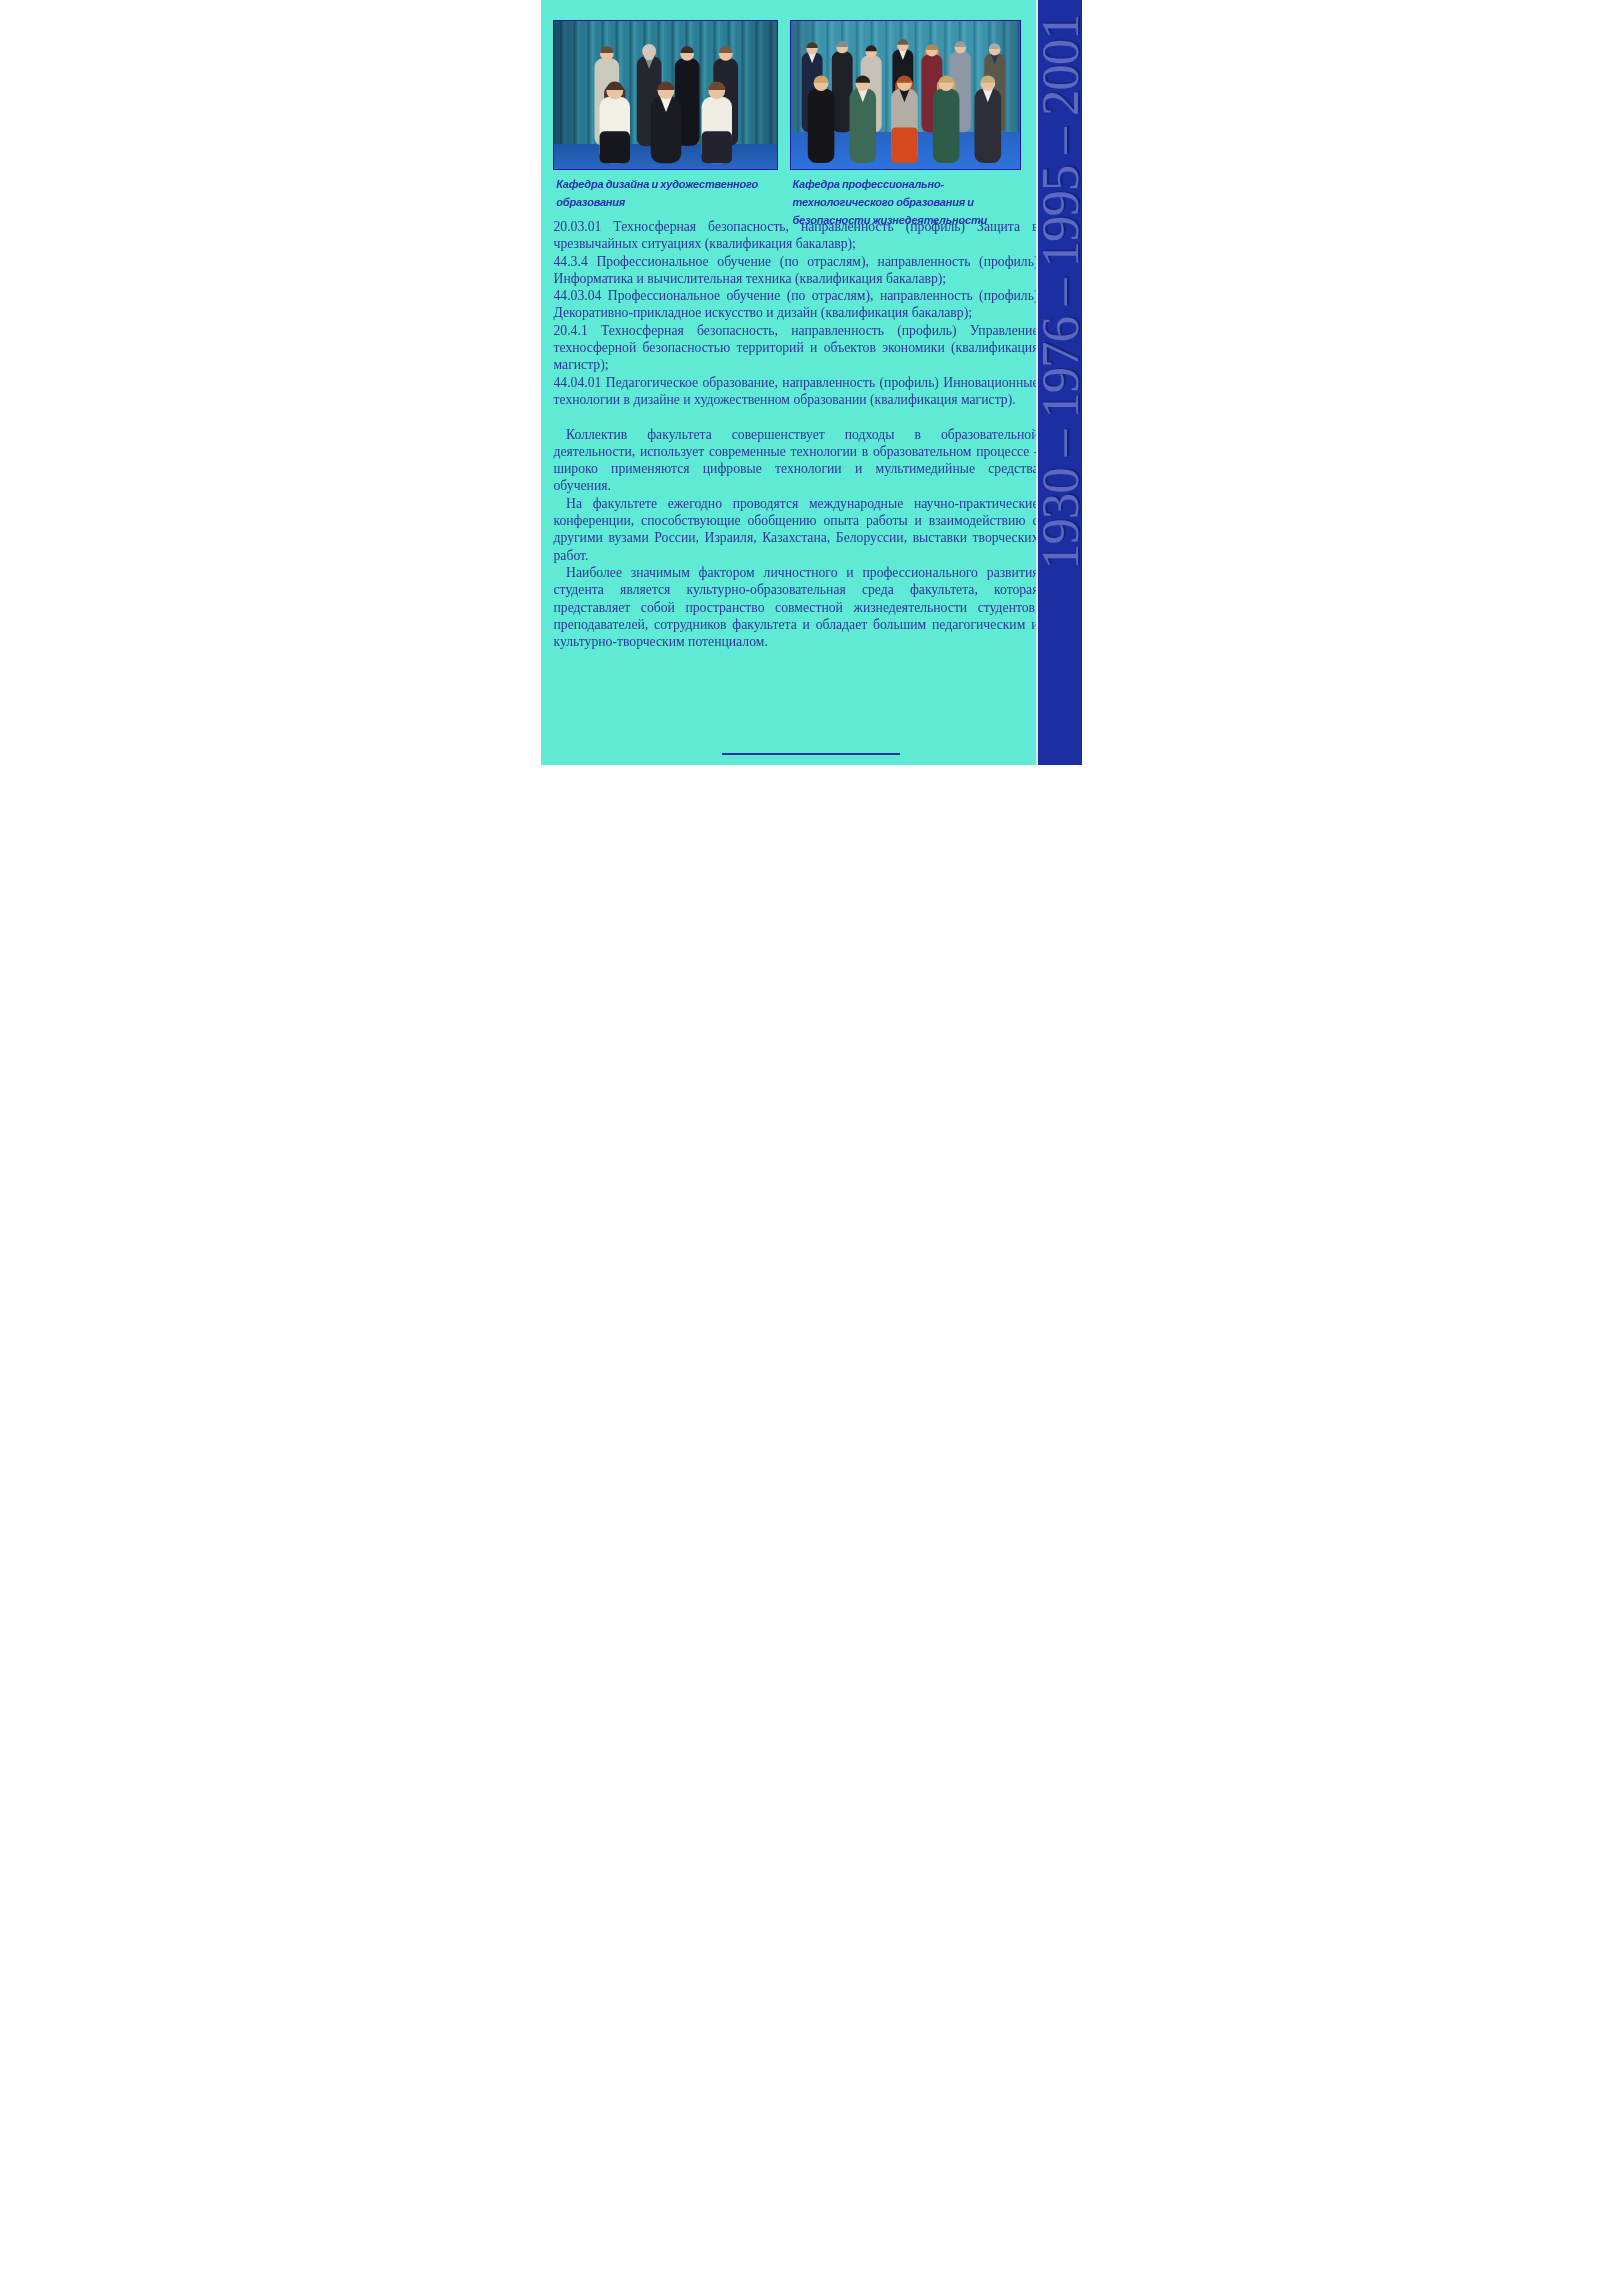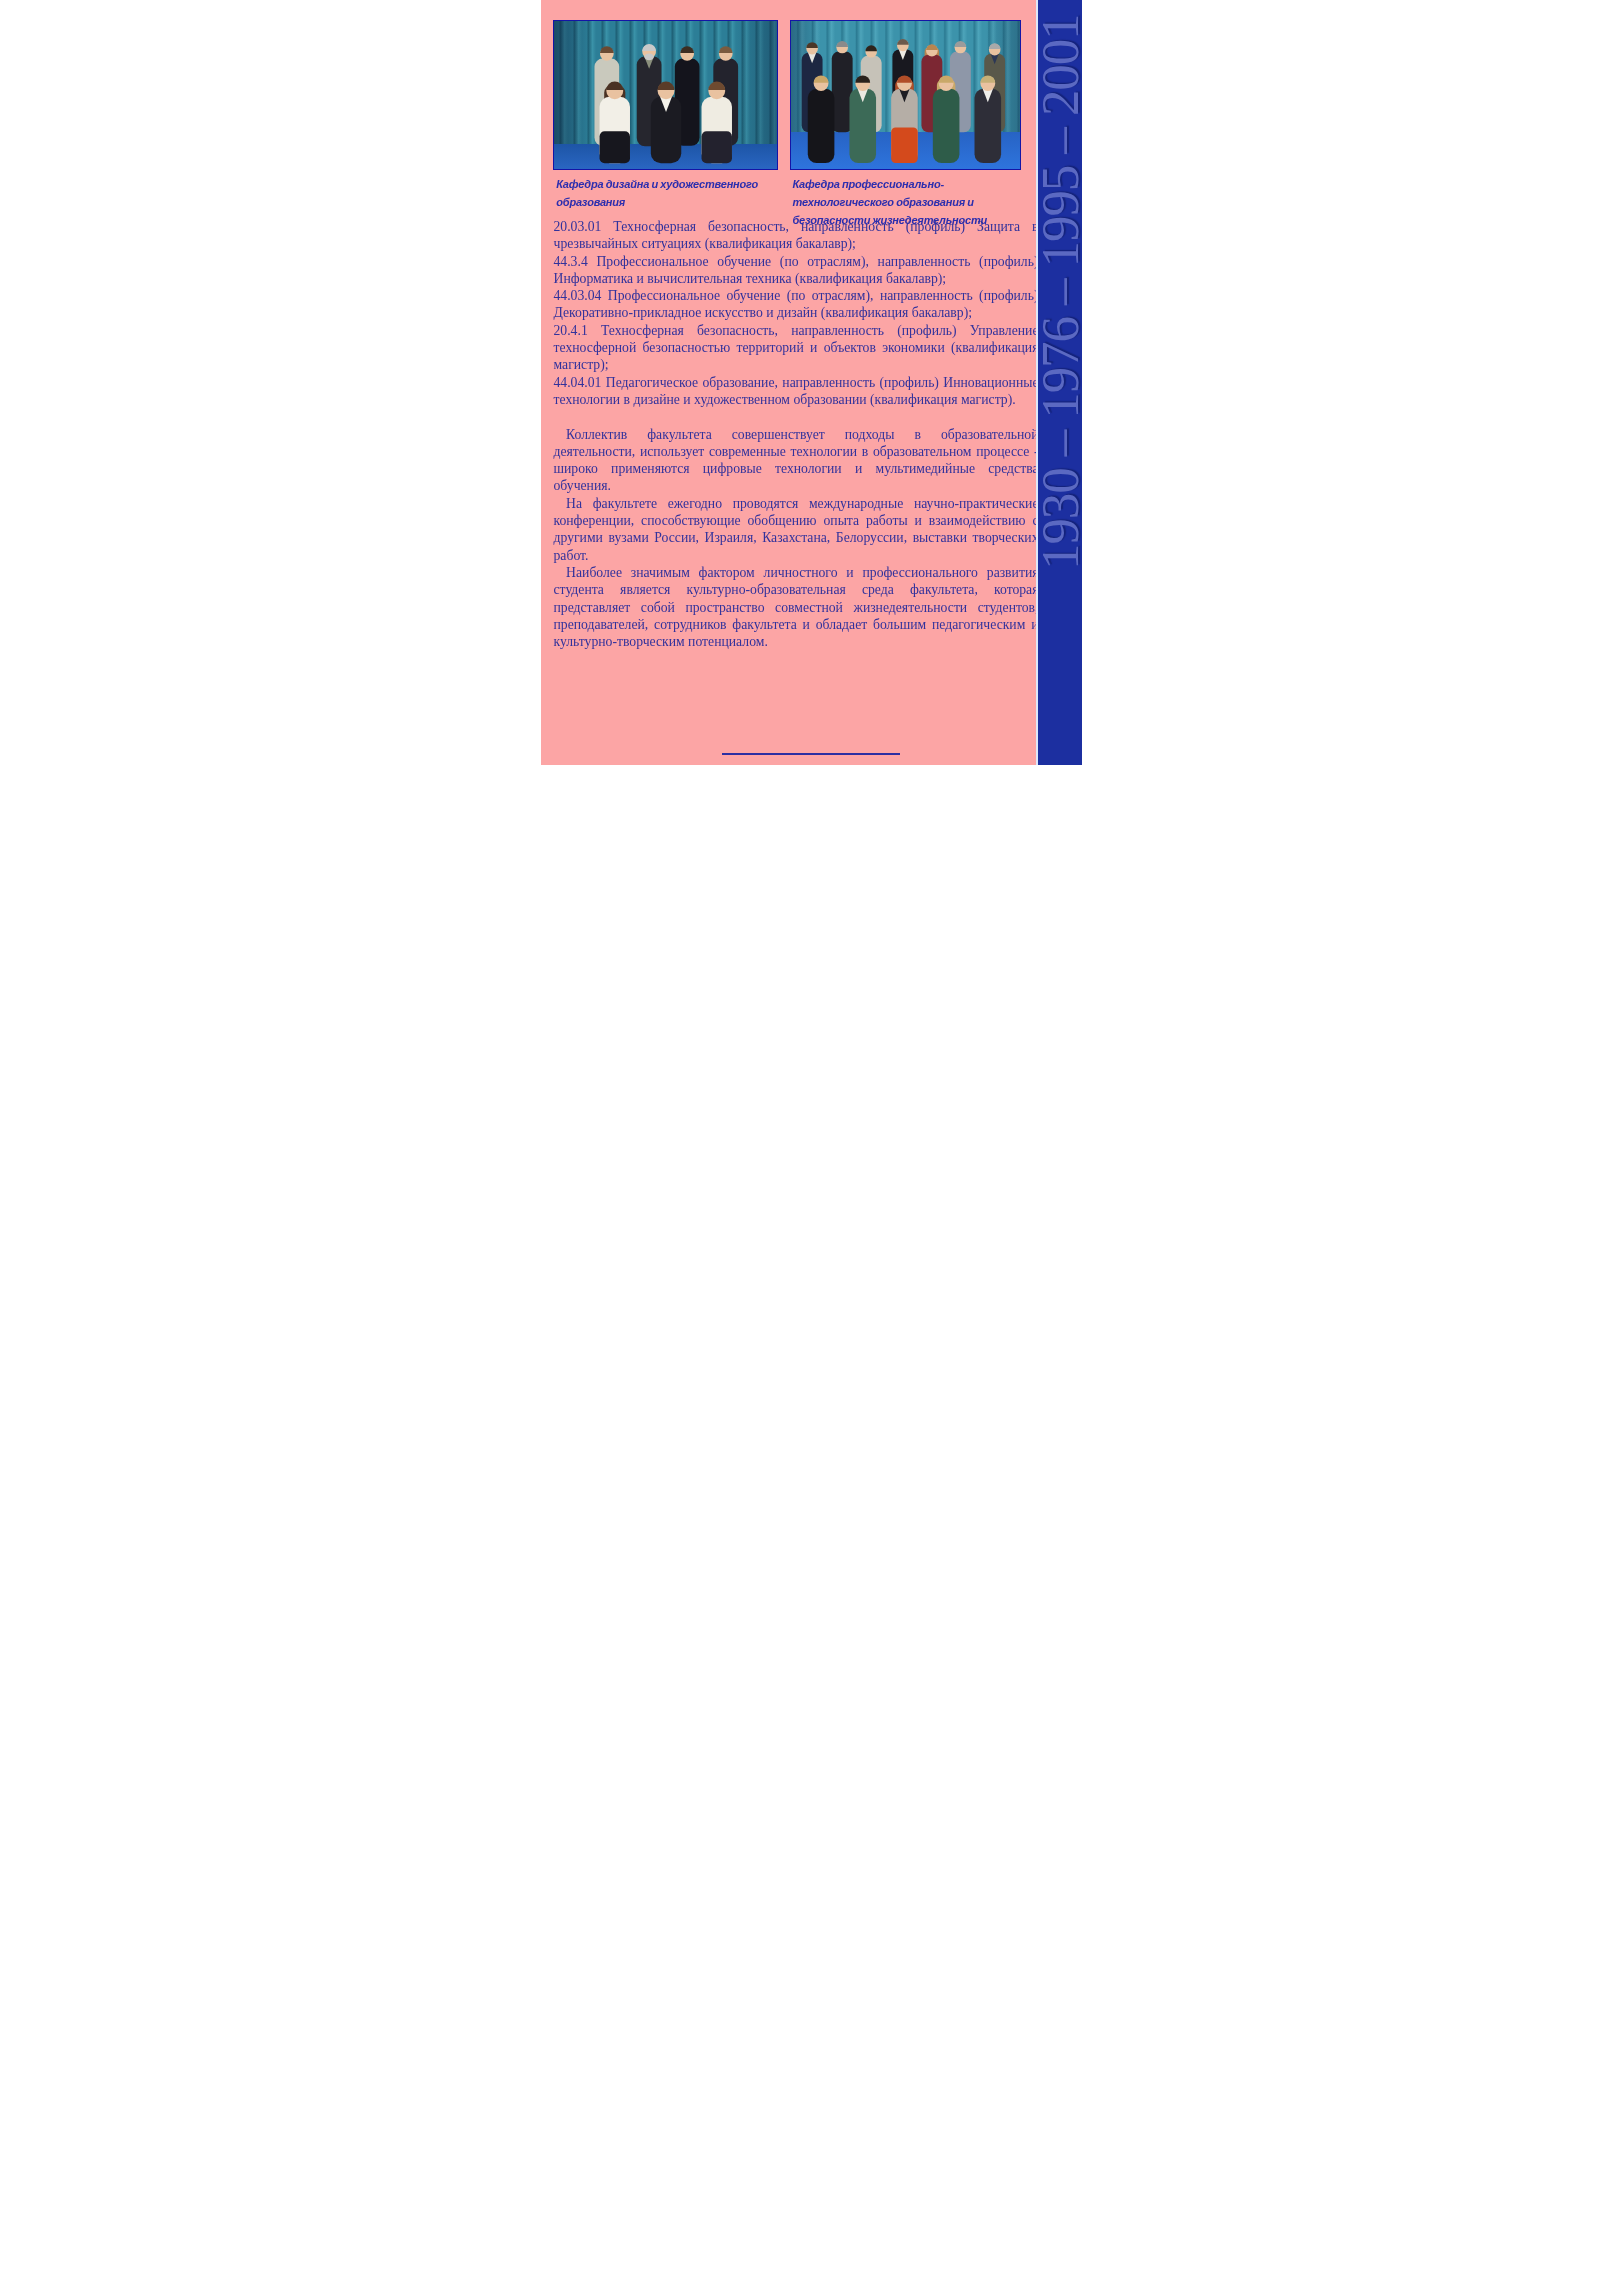--- a/index.html
+++ b/index.html
@@ -1,16 +1,16 @@
 <!DOCTYPE html>
 <html style="font-size:8.4px"><head>
 <meta charset="utf-8">
 <style>
   html,body{margin:0;padding:0;background:#ffffff;}
-  .page{position:relative;width:541px;height:765px;margin:0 auto;background:#fca5a5;overflow:hidden;
+  .page{position:relative;width:541px;height:765px;margin:0 auto;background:#5eead4;overflow:hidden;
         font-family:"Liberation Serif",serif;}
 
   
   .photo{position:absolute;border:1.6px solid #1414a6;box-sizing:border-box;overflow:hidden;}
   .photo-left{left:12.6px;top:20px;width:225px;height:150px;
     background:
       linear-gradient(90deg, rgba(8,25,55,.5) 0%, rgba(8,25,55,0) 16%, rgba(8,25,55,0) 82%, rgba(8,25,55,.35) 100%),
       repeating-linear-gradient(90deg,#2c7e97 0px,#2c7e97 4.7px,#1e6076 6.3px,#3a92a8 10.5px,#2c7e97 14px);}
   .photo-right{left:249px;top:20px;width:231px;height:150px;
     background:

